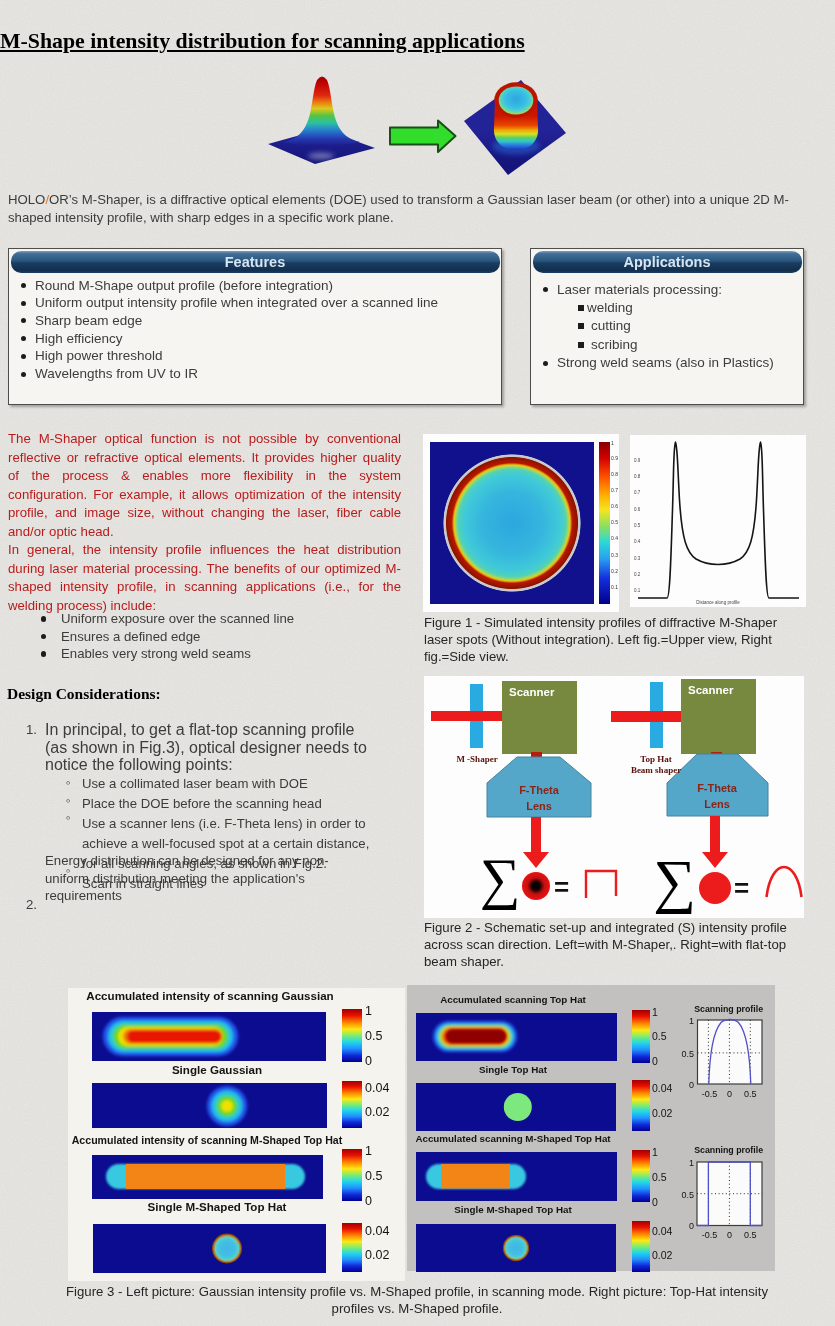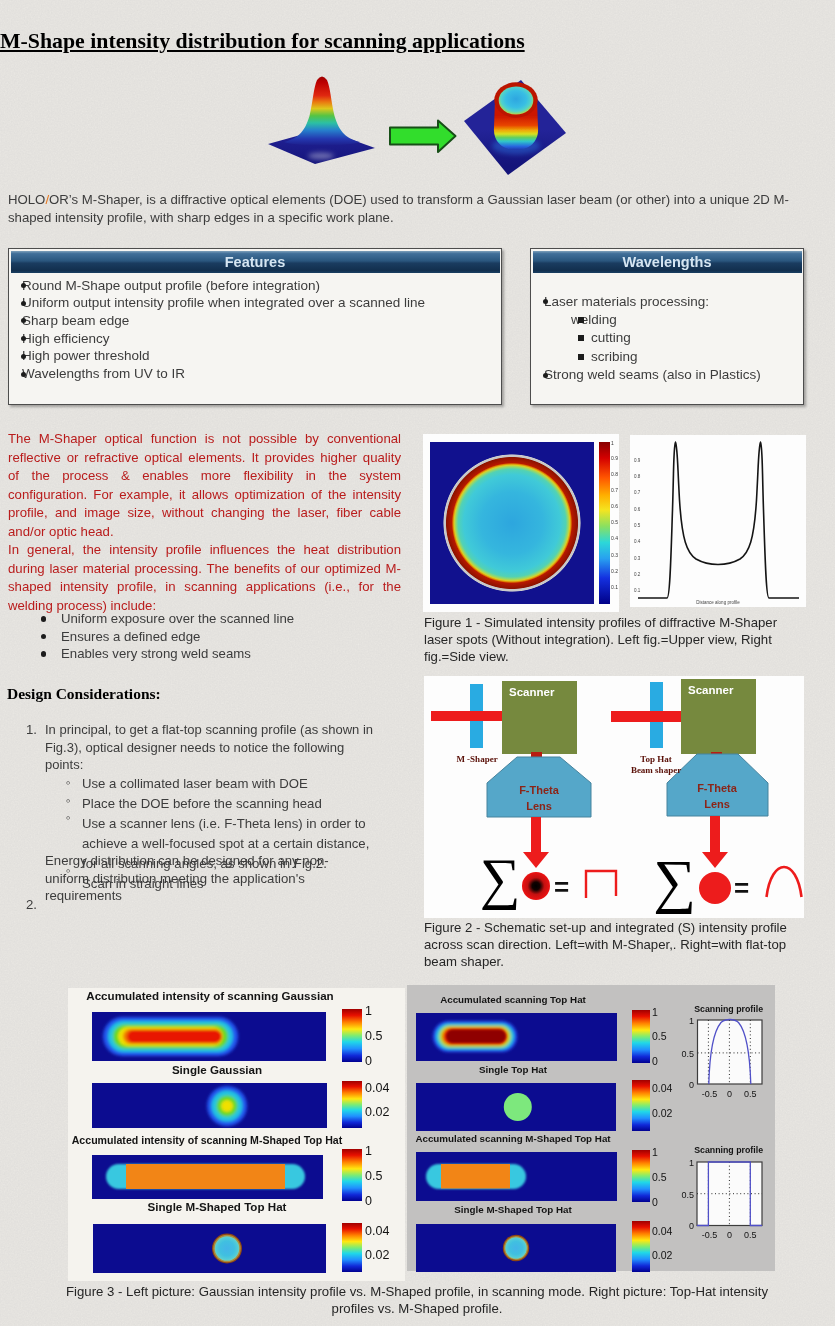--- a/index.html
+++ b/index.html
@@ -6,23 +6,23 @@
 .noise{position:absolute;left:0;top:0;z-index:0}
 #content{position:absolute;left:0;top:0;width:835px;height:1326px;z-index:1}
 h1.title{position:absolute;left:0;top:29px;width:835px;margin:0;
   font-family:"Liberation Serif",serif;font-size:21.8px;font-weight:bold;color:#000;}
 h1.title span{text-decoration:underline}
 .body13{font-size:13.2px;color:#3c3c3c;line-height:17.5px}
 .intro{position:absolute;left:8px;top:191px;width:800px;margin:0}
 .orange{color:#e8751a}
 .tbox{position:absolute;border:1.5px solid #4d4d4d;background:#f6f5f2;box-shadow:1.5px 1.5px 2.5px rgba(0,0,0,0.3)}
 .thead{margin:1.5px;height:22px;text-align:center;color:#d5e5f2;font-weight:bold;font-size:14.5px;line-height:22px;
-  background:linear-gradient(#7fa0ba 0%,#416f99 12%,#2a567e 45%,#1a3c60 55%,#122f4e 88%,#1a3f62 100%);}
+  background:linear-gradient(#7fa0ba 0%,#416f99 12%,#2a567e 45%,#1a3c60 55%,#122f4e 88%,#1a3f62 100%);border-radius:10px;}
 ul.feat{list-style:none;margin:0;padding:0}
-.fitem{position:relative;padding-left:13px;color:#3c3c3c;font-size:13.5px}
+.fitem{position:relative;padding-left:26px;color:#3c3c3c;font-size:13.5px}
 .fitem:before{content:"";position:absolute;left:12px;top:6.5px;width:5px;height:5px;border-radius:50%;background:#1c1c1c}
 .sq:before{left:46.5px;border-radius:0;width:6px;height:6px;top:6px}
 .bitem{position:relative;padding-left:21px}
 .bitem:before{content:"";position:absolute;left:0.5px;top:6px;width:5.5px;height:5.5px;border-radius:50%;background:#1c1c1c}
 .jline{text-align:justify;text-align-last:justify;white-space:normal}
 .jlast{text-align:left;text-align-last:left}
 .ltext{position:absolute;left:8px;top:430px;width:393px;font-size:13.2px;color:#b91c1c;line-height:18.5px}
 .lbull{position:absolute;left:0;top:0;font-size:13.2px;color:#3c3c3c}
 .dchead{position:absolute;left:7px;top:685px;font-family:"Liberation Serif",serif;font-size:15.5px;font-weight:bold;color:#000;}
 .cap{position:absolute;font-size:13.2px;color:#262626;line-height:17.2px}
@@ -104,24 +104,24 @@
     <li class="fitem" style="line-height:17.7px">Round M-Shape output profile (before integration)</li>
     <li class="fitem" style="line-height:17.7px">Uniform output intensity profile when integrated over a scanned line</li>
     <li class="fitem" style="line-height:17.7px">Sharp beam edge</li>
     <li class="fitem" style="line-height:17.7px">High efficiency</li>
     <li class="fitem" style="line-height:17.7px">High power threshold</li>
     <li class="fitem" style="line-height:17.7px">Wavelengths from UV to IR</li>
   </ul>
 </div>
 
 <div class="tbox" style="left:530px;top:248px;width:272px;height:155px">
-  <div class="thead">Wavelengths</div>
-  <ul class="feat" style="margin-top:20px">
+  <div class="thead">Applications</div>
+  <ul class="feat" style="margin-top:8px">
     <li class="fitem" style="line-height:18.4px">Laser materials processing:</li>
-    <li class="fitem sq" style="line-height:18.4px;padding-left:40px">welding</li>
+    <li class="fitem sq" style="line-height:18.4px;padding-left:56px">welding</li>
     <li class="fitem sq" style="line-height:18.4px;padding-left:60px">cutting</li>
     <li class="fitem sq" style="line-height:18.4px;padding-left:60px">scribing</li>
     <li class="fitem" style="line-height:18.4px">Strong weld seams (also in Plastics)</li>
   </ul>
 </div>
 
 <div class="ltext">
   <div class="jline">The M-Shaper optical function is not possible by conventional</div>
   <div class="jline">reflective or refractive optical elements. It provides higher quality</div>
   <div class="jline">of the process &amp; enables more flexibility in the system</div>
@@ -135,21 +135,21 @@
 </div>
 <div class="lbull" style="left:40px;top:610px;line-height:17.5px;font-size:13.2px">
       <div class="bitem">Uniform exposure over the scanned line</div>
       <div class="bitem">Ensures a defined edge</div>
       <div class="bitem">Enables very strong weld seams</div>
     </div>
 
 <div class="dchead">Design Considerations:</div>
 
 <div class="abs body13" style="left:26px;top:721px;font-size:13.2px;line-height:17.6px">1.</div>
-<div class="abs body13" style="left:45px;top:721px;width:330px;font-size:13px;line-height:17.6px">In principal, to get a flat-top scanning profile (as shown in Fig.3), optical designer needs to notice the following points:</div>
+<div class="abs body13" style="left:45px;top:721px;width:330px;font-size:16px;line-height:17.6px">In principal, to get a flat-top scanning profile (as shown in Fig.3), optical designer needs to notice the following points:</div>
 <div class="abs body13" style="left:66px;top:774px;font-size:13.2px;line-height:17.6px">◦<br>◦<br>◦<br><br><br>◦</div>
 <div class="abs body13" style="left:82px;top:774px;width:300px;font-size:13.2px;line-height:20px">Use a collimated laser beam with DOE<br>Place the DOE before the scanning head<br>Use a scanner lens (i.e. F-Theta lens) in order to achieve a well-focused spot at a certain distance, for all scanning angles, as shown in Fig.2.<br>Scan in straight lines</div>
 <div class="abs body13" style="left:26px;top:896px;font-size:13.2px;line-height:17.6px">2.</div>
 <div class="abs body13" style="left:45px;top:852px;width:320px;font-size:13.2px;line-height:17.6px">Energy distribution can be designed for any non-uniform distribution meeting the application's requirements</div>
 
 <svg class="abs" style="left:423px;top:434px" width="384" height="178" viewBox="423 434 384 178">
   <defs>
     <radialGradient id="mcirc" cx="0.5" cy="0.5" r="0.5">
       <stop offset="0" stop-color="#2da6de"></stop>
           <stop offset="0.45" stop-color="#35b6de"></stop>

